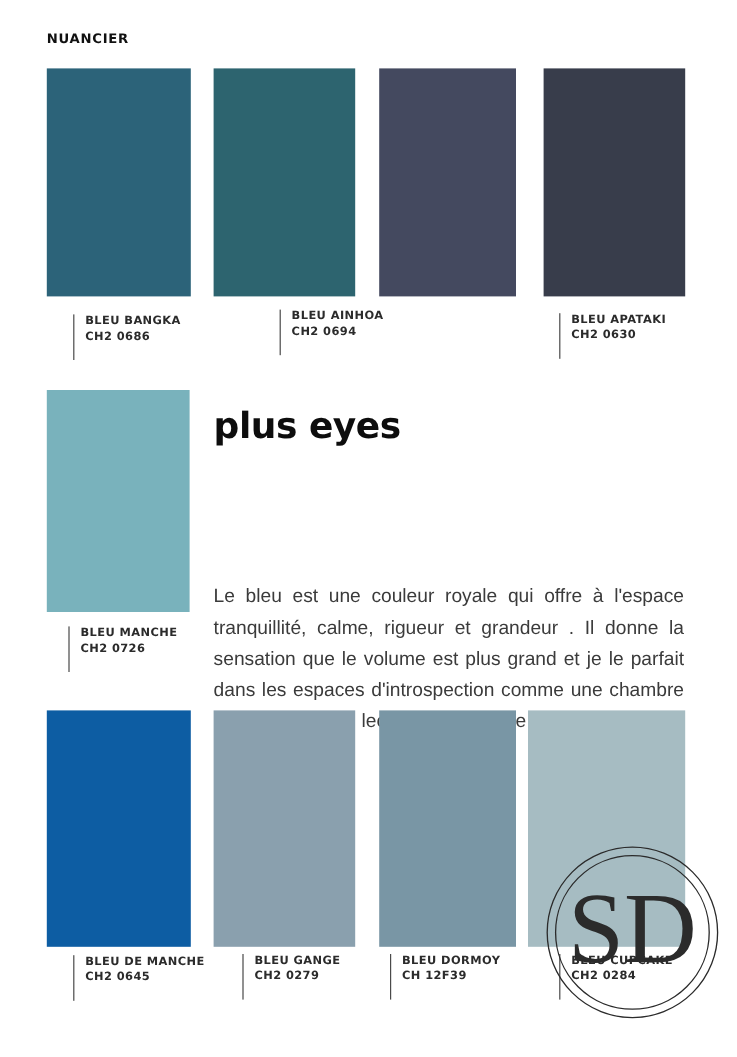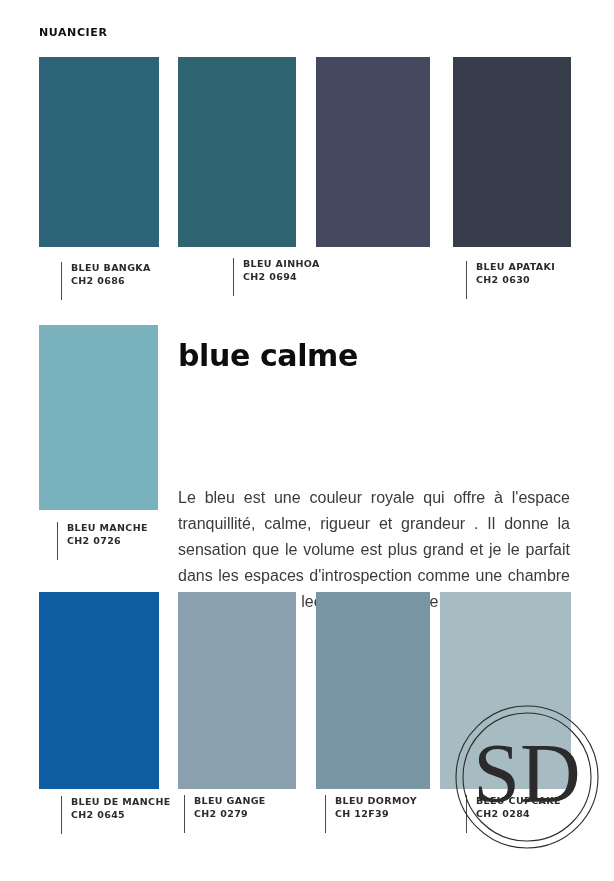--- a/index.html
+++ b/index.html
@@ -150,21 +150,21 @@
   </div>
 
   <div class="swatch" style="left:39px; top:325px; width:119px; height:185px;">
     <div class="swatch-chip" style="background:#79B2BC;"></div>
   </div>
   <div class="caption" style="left:57px; top:522px; height:38px;">
     <span class="cname">BLEU MANCHE</span>
     <span class="ccode">CH2 0726</span>
   </div>
 
-  <div class="title">blue calme</div>
+  <div class="title">plus eyes</div>
 
 
   <div class="body-copy">Le bleu est une couleur royale qui offre à l'espace tranquillité, calme, rigueur et grandeur . Il donne la sensation que le volume est plus grand et je le parfait dans les espaces d'introspection comme une chambre , un salon de lecture ou encore un petit bureau administratif .</div>
 
   <div class="swatch" style="left:39px; top:592px; width:120px; height:197px;">
     <div class="swatch-chip" style="background:#0D5DA3;"></div>
   </div>
   <div class="swatch" style="left:178px; top:592px; width:118px; height:197px;">
     <div class="swatch-chip" style="background:#8AA0AE;"></div>
   </div>
@@ -172,21 +172,21 @@
     <div class="swatch-chip" style="background:#7996A5;"></div>
   </div>
   <div class="swatch" style="left:440px; top:592px; width:131px; height:197px;">
     <div class="swatch-chip" style="background:#A6BCC2;"></div>
   </div>
 
   <div class="caption" style="left:61px; top:796px; height:38px;">
     <span class="cname">BLEU DE MANCHE</span>
     <span class="ccode">CH2 0645</span>
   </div>
-  <div class="caption" style="left:184px; top:795px; height:38px;">
+  <div class="caption" style="left:202px; top:795px; height:38px;">
     <span class="cname">BLEU GANGE</span>
     <span class="ccode">CH2 0279</span>
   </div>
   <div class="caption" style="left:325px; top:795px; height:38px;">
     <span class="cname">BLEU DORMOY</span>
     <span class="ccode">CH 12F39</span>
   </div>
   <div class="caption" style="left:466px; top:795px; height:38px;">
     <span class="cname">BLEU CUPCAKE</span>
     <span class="ccode">CH2 0284</span>

